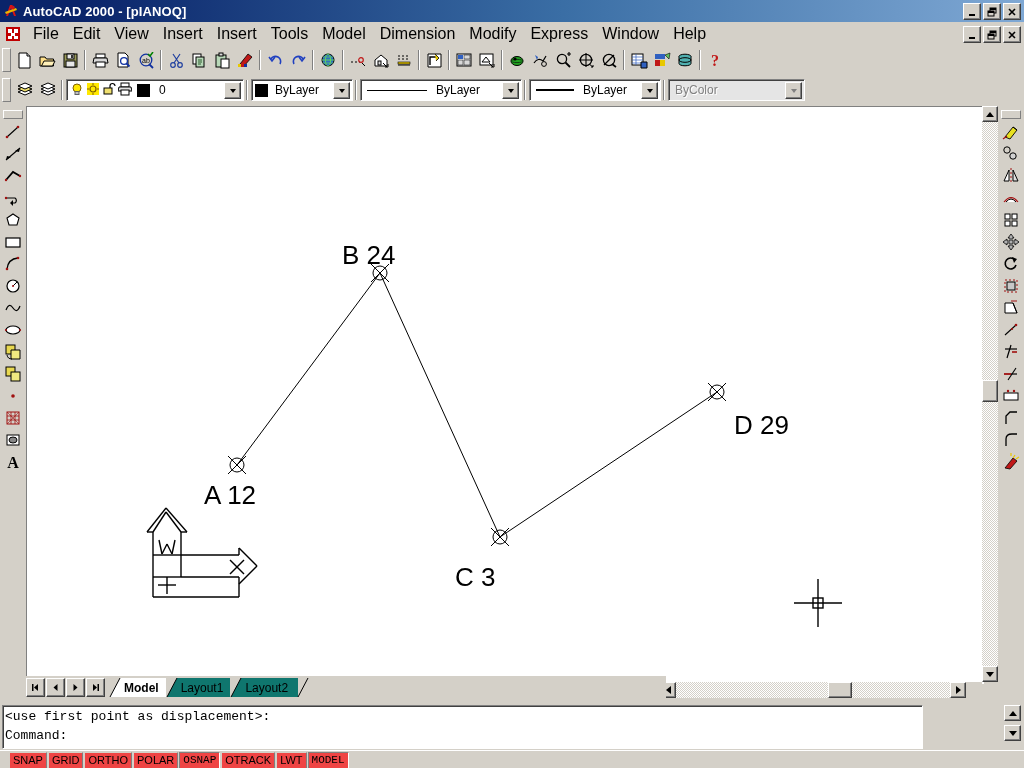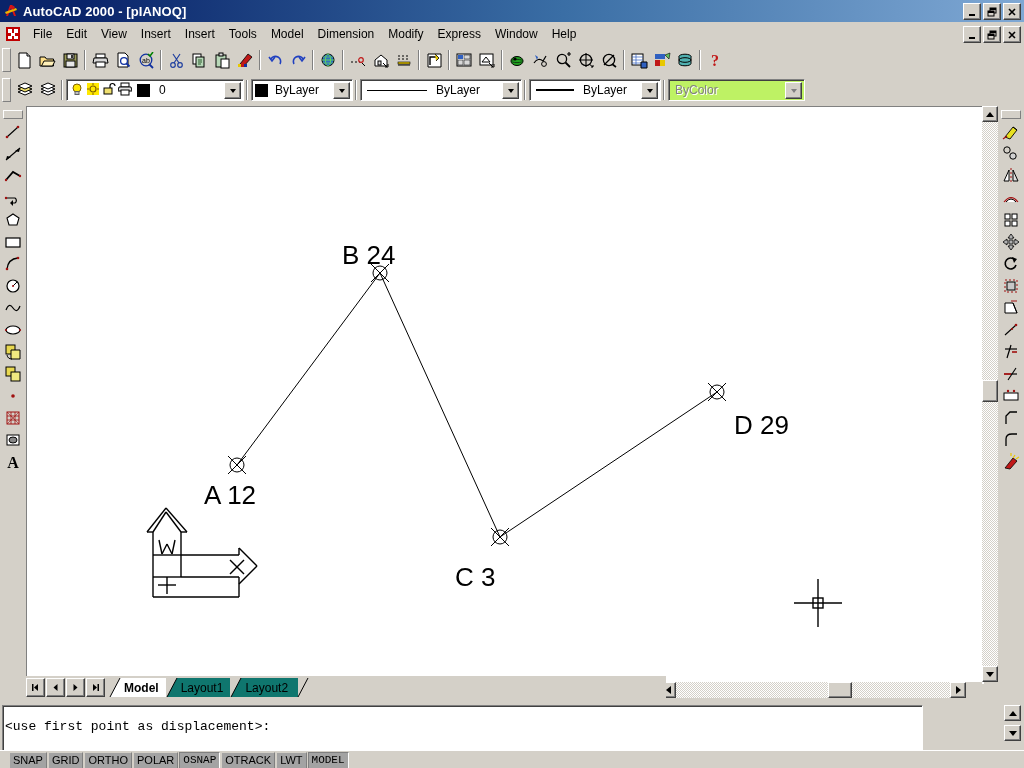--- a/index.html
+++ b/index.html
@@ -32,21 +32,21 @@
   .wbtn svg{display:block;}
 
   
   .menubar{
     position:absolute;left:0;top:22px;width:1024px;height:24px;
     background:#d4d0c8;display:flex;align-items:center;
     border-bottom:1px solid #d4d0c8;
   }
   .app-ico{width:18px;height:18px;margin:0 4px 0 4px;position:relative;flex:none;}
   .menu-item{
-    padding:3px 7px;font-size:12px;color:#000;cursor:default;white-space:nowrap;
+    padding:3px 7px;font-size:16px;color:#000;cursor:default;white-space:nowrap;
   }
   .menu-win-btns{position:absolute;right:3px;top:4px;display:flex;gap:2px;}
 
   
   .tbrow{
     position:absolute;left:0;width:1024px;height:28px;background:#d4d0c8;
     display:flex;align-items:center;
   }
   .tb1{top:46px;}
   .tb2{top:76px;}
@@ -66,21 +66,21 @@
   }
 
   
   .combo{
     height:20px;background:#fff;
     border-top:1px solid #808080;border-left:1px solid #808080;
     border-right:1px solid #fff;border-bottom:1px solid #fff;
     box-shadow:inset 1px 1px 0 #404040;
     display:flex;align-items:center;position:relative;flex:none;
   }
-  .combo.disabled{background:#bef264;}
+  .combo.disabled{background:#e5e5e5;}
   .combo-txt{font-size:12px;color:#000;padding-left:3px;white-space:nowrap;}
   .combo.disabled .combo-txt{color:#808080;text-shadow:1px 1px 0 #fff;}
   .combo-arrow{
     position:absolute;right:2px;top:2px;width:15px;height:15px;background:#d4d0c8;
     border-top:1px solid #fff;border-left:1px solid #fff;
     border-right:1px solid #404040;border-bottom:1px solid #404040;
     box-shadow:inset -1px -1px 0 #808080;
     display:flex;align-items:center;justify-content:center;
   }
   .combo-arrow i{
@@ -182,21 +182,21 @@
   .cmdwin{
     position:absolute;left:0;top:702px;width:1024px;height:46px;background:#d4d0c8;
   }
   .cmdtext{
     position:absolute;left:2px;top:3px;width:915px;height:40px;
     background:#fff;
     border-top:1px solid #808080;border-left:1px solid #808080;
     border-right:1px solid #fff;border-bottom:1px solid #fff;
     box-shadow:inset 1px 1px 0 #404040;
     font-family:"Liberation Mono","DejaVu Sans Mono",monospace;
-    font-size:13px;color:#000;padding:11px 2px;overflow:hidden;line-height:19px;
+    font-size:13px;color:#000;padding:1px 2px;overflow:hidden;line-height:19px;
   }
   .cmdline{white-space:pre;}
   .cmd-sb{
     position:absolute;right:2px;top:20px;width:100px;height:15px;
   }
 
   
   .statusbar{
     position:absolute;left:0;top:750px;width:1024px;height:18px;background:#d4d0c8;
     display:flex;align-items:center;
@@ -205,21 +205,21 @@
   .coords{
     margin-left:4px;width:278px;height:15px;
     border-top:1px solid #808080;border-left:1px solid #808080;
     border-right:1px solid #fff;border-bottom:1px solid #fff;
     font-size:11px;color:#000;display:flex;align-items:center;padding-left:3px;
     background:#d4d0c8;
   }
   .sbtn-stat{
     height:15px;padding:0 3px;font-size:11px;color:#000;
     display:flex;align-items:center;justify-content:center;margin-left:1px;
-    background:#a3a3a3;
+    background:#ef4444;
     border:1px solid #d4d0c8;
   }
   .sbtn-stat.on{
     border-top:1px solid #808080;border-left:1px solid #808080;
     border-right:1px solid #fff;border-bottom:1px solid #fff;font-family:Liberation Mono, monospace;
   }
   .sbtn-stat.off{
     border-top:1px solid #d4d0c8;border-left:1px solid #d4d0c8;
     border-right:1px solid #808080;border-bottom:1px solid #808080;
   }
@@ -965,20 +965,21 @@
         <svg viewBox="0 0 14 19" width="14" height="19" preserveAspectRatio="none">
           <path d="M12 0 L2 19" stroke="#000" stroke-width="1"></path>
         </svg>
       </span>
     </span>
   </div>
 
   <div class="cmdwin">
     <div class="cmdtext">
       <div class="cmdline">&lt;use first point as displacement&gt;:</div>
+      <div class="cmdline">Command:</div>
     </div>
     <div class="cmd-sb" style="right:2px;top:3px;width:18px;height:40px;">
       <div class="sb-btn" style="left:0;top:0;width:15px;height:14px;">
         <span class="arw up"></span>
       </div>
       <div class="sb-btn" style="left:0;top:20px;width:15px;height:14px;">
         <span class="arw dn"></span>
       </div>
     </div>
   </div>

